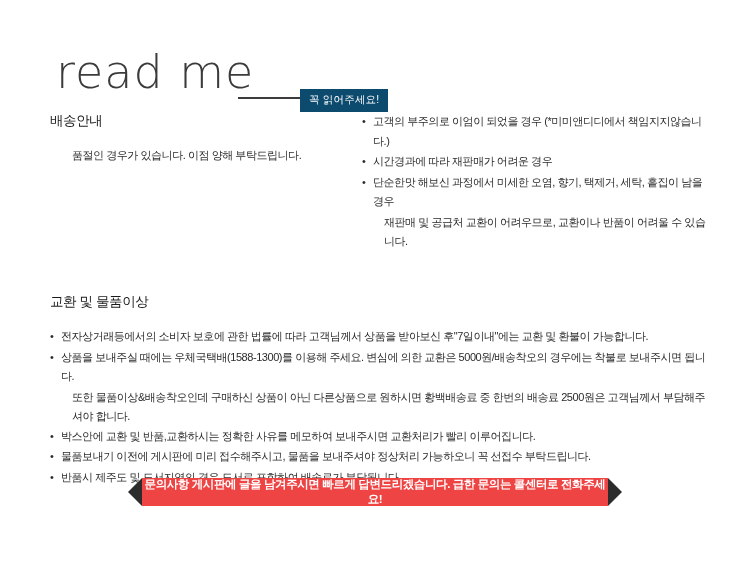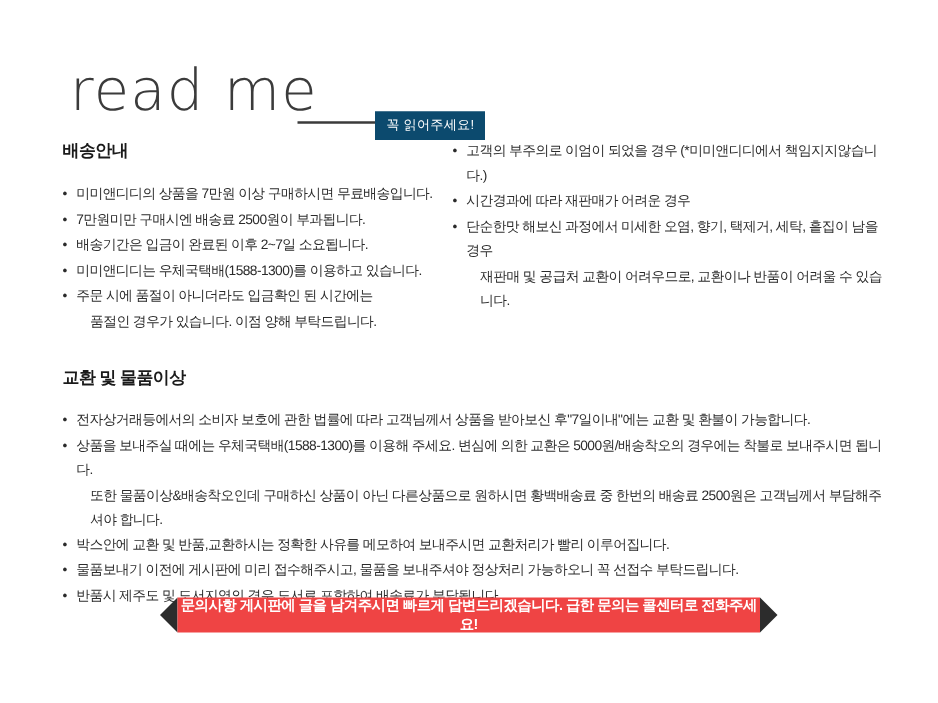--- a/index.html
+++ b/index.html
@@ -72,21 +72,21 @@
   }
   .section-bottom {
     position: absolute;
     left: 50px;
     top: 293px;
     width: 660px;
   }
 
   .sec-title {
     font-size: 13.5px;
-    font-weight: bold;
+    font-weight: normal;
     color: #1a1a1a;
     letter-spacing: -0.4px;
     margin-bottom: 16px;
   }
 
   ul.bullets {
     list-style: none;
     margin: 0;
     padding: 0;
   }
@@ -162,27 +162,20 @@
 <body>
 
 <div class="header">
   <div class="readme-title">read me</div>
   <div class="title-underline"></div>
   <div class="header-badge">꼭 읽어주세요!</div>
 </div>
 
 <div class="col-left">
   <div class="sec-title">배송안내</div>
-  <ul class="bullets">
-    <li>미미앤디디의 상품을 7만원 이상 구매하시면 무료배송입니다.</li>
-    <li>7만원미만 구매시엔 배송료 2500원이 부과됩니다.</li>
-    <li>배송기간은 입금이 완료된 이후 2~7일 소요됩니다.</li>
-    <li>미미앤디디는 우체국택배(1588-1300)를 이용하고 있습니다.</li>
-    <li>주문 시에 품절이 아니더라도 입금확인 된 시간에는</li>
-  </ul>
   <div class="subline indent2">품절인 경우가 있습니다. 이점 양해 부탁드립니다.</div>
 </div>
 
 <div class="col-right">
   <ul class="bullets">
     <li>고객의 부주의로 이엄이 되었을 경우 (*미미앤디디에서 책임지지않습니다.)</li>
     <li>시간경과에 따라 재판매가 어려운 경우</li>
     <li>단순한맛 해보신 과정에서 미세한 오염, 향기, 택제거, 세탁, 흩집이 남을 경우</li>
   </ul>
   <div class="subline indent2">재판매 및 공급처 교환이 어려우므로, 교환이나 반품이 어려울 수 있습니다.</div>

